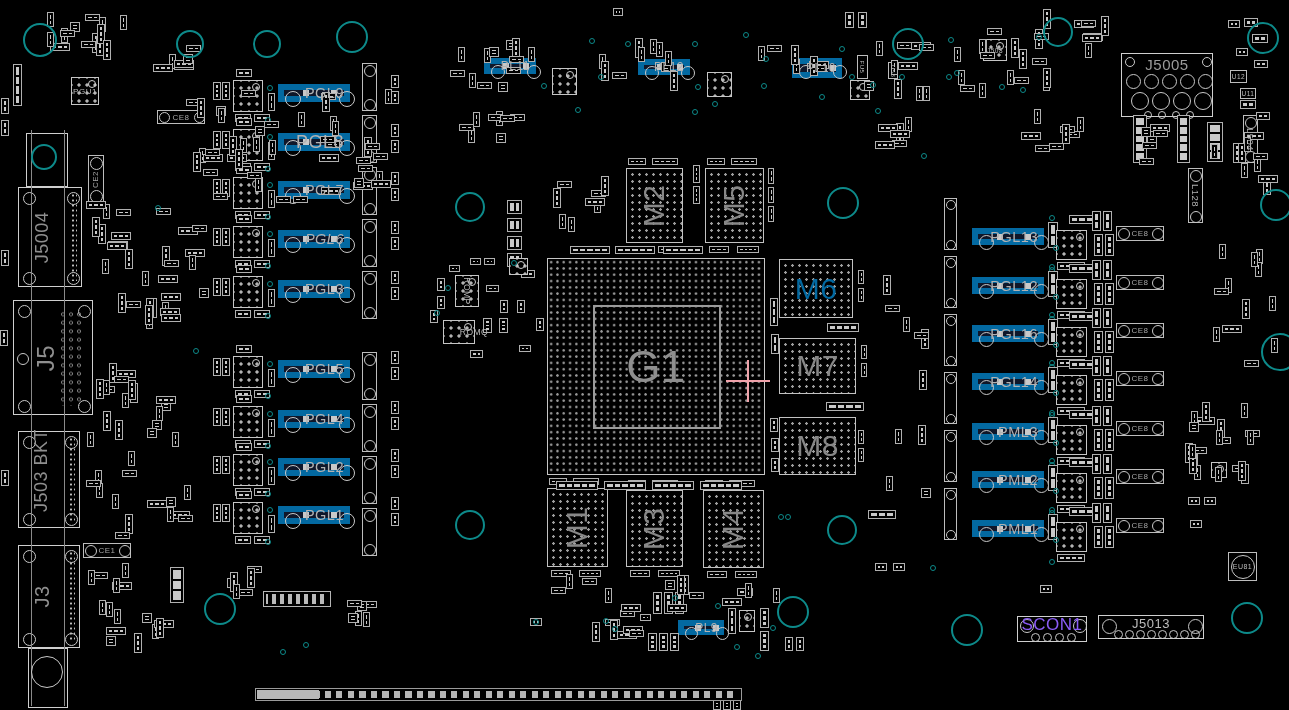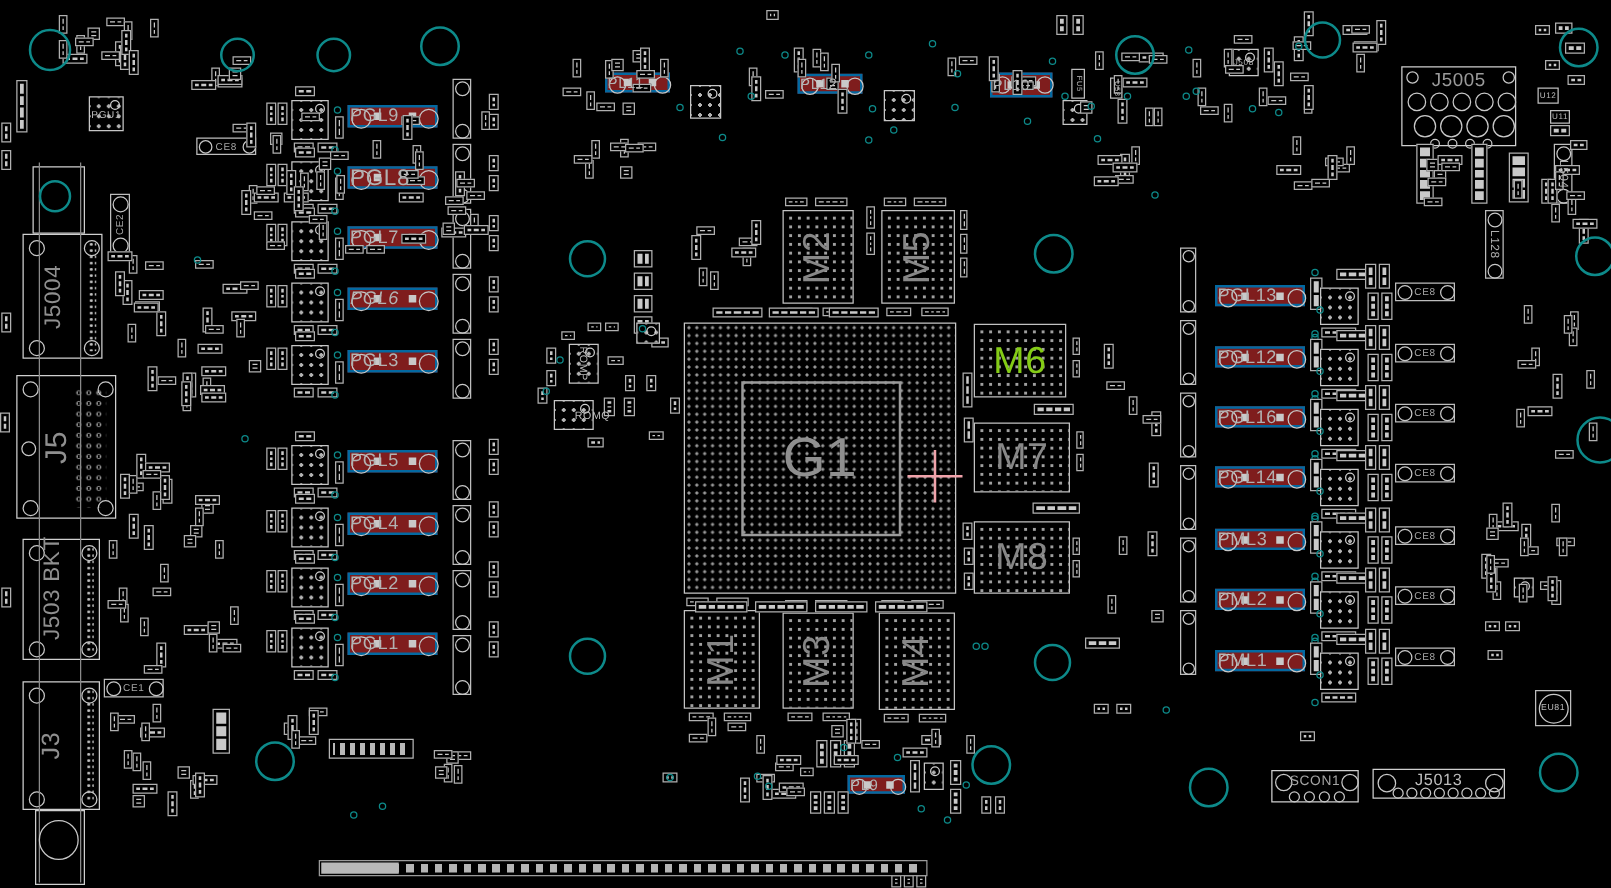--- a/index.html
+++ b/index.html
@@ -8,21 +8,21 @@
   .abs{position:absolute;box-sizing:border-box;}
   .outline{border:1px solid #bdbdbd;background:#000;}
   .part{display:flex;gap:2px;padding:2px;border:1px solid #b0b0b0;background:#000;}
   .part i{flex:1;background:#c9c9c9;display:block;min-width:1px;min-height:1px;}
   .part.v{flex-direction:column;}
   .qfn{border:1px solid #c6c6c6;background-color:#000;background-image:radial-gradient(circle,#b3b3b3 1.5px,transparent 1.7px);background-size:8px 8px;background-position:3px 3px;}
   .qfn::after{content:'';position:absolute;right:2px;top:2px;width:6px;height:6px;border:1px solid #cfcfcf;border-radius:50%;}
   .mem{border:1px solid #c2c2c2;background-image:radial-gradient(circle,#9f9f9f 1.25px,transparent 1.45px);background-size:7px 7px;background-position:2px 2px;}
   .bga{border:1px solid #c6c6c6;background-image:radial-gradient(circle,#999 1.15px,transparent 1.35px);background-size:6.3px 6.3px;}
   .ring{border:2px solid #9a9a9a;}
-  .ind{border:2px solid #0369a1;display:flex;align-items:center;justify-content:flex-start;background:#7f1d1d;}
+  .ind{border:6px solid #0369a1;display:flex;align-items:center;justify-content:flex-end;background:#0f172a;}
   .ind span{position:relative;z-index:2;color:#b2b2b2;letter-spacing:.5px;}
   .cap{border:1px solid #bdbdbd;display:flex;align-items:center;justify-content:center;background:#000;}
   .cap span{position:relative;z-index:2;color:#a5a5a5;letter-spacing:.5px;}
   .circ{position:absolute;border:1.3px solid #c8c8c8;border-radius:50%;}
   .tab{position:absolute;top:calc(50% - 3px);width:6px;height:6px;background:#c9c9c9;}
   .hole{border:2px solid #0d8a8a;border-radius:50%;}
   .via{border:1.5px solid #0d8a8a;border-radius:50%;}
   .wcirc{border:1.5px solid #c8c8c8;border-radius:50%;}
   .conn{border:1.5px solid #cfcfcf;background:#000;}
   .lbl{display:flex;align-items:center;justify-content:center;white-space:nowrap;pointer-events:none;z-index:5;}
@@ -91,21 +91,21 @@
       <i></i>
     </div>
     <div class="abs part" style="left: 737px; top: 246px; width: 22px; height: 7px;">
       <i></i>
       <i></i>
       <i></i>
       <i></i>
     </div>
     <div class="abs mem" style="left: 779px; top: 259px; width: 74px; height: 59px;"></div>
     <div class="abs lbl" style="left: 779px; top: 259px; width: 74px; height: 59px;">
-      <span style="font-size: 30px; color: #84cc16;">M6</span>
+      <span style="font-size: 30px; color: #0369a1;">M6</span>
     </div>
     <div class="abs mem" style="left: 779px; top: 338px; width: 77px; height: 56px;"></div>
     <div class="abs lbl" style="left: 779px; top: 338px; width: 77px; height: 56px;">
       <span style="font-size: 30px; color: rgb(135, 135, 135);">M7</span>
     </div>
     <div class="abs mem" style="left: 779px; top: 417px; width: 77px; height: 58px;"></div>
     <div class="abs lbl" style="left: 779px; top: 417px; width: 77px; height: 58px;">
       <span style="font-size: 30px; color: rgb(135, 135, 135);">M8</span>
     </div>
     <div class="abs mem" style="left: 547px; top: 488px; width: 61px; height: 79px;"></div>
@@ -1078,21 +1078,21 @@
     </div>
     <div class="abs conn" style="left: 1017px; top: 616px; width: 70px; height: 26px;">
       <div class="circ" style="left: 2px; top: 2px; width: 12px; height: 12px;"></div>
       <div class="circ" style="left: 55px; top: 2px; width: 12px; height: 12px;"></div>
       <div class="circ" style="left: 13px; top: 16px; width: 7px; height: 7px;"></div>
       <div class="circ" style="left: 25px; top: 16px; width: 7px; height: 7px;"></div>
       <div class="circ" style="left: 37px; top: 16px; width: 7px; height: 7px;"></div>
       <div class="circ" style="left: 49px; top: 16px; width: 7px; height: 7px;"></div>
     </div>
     <div class="abs lbl" style="left: 1021px; top: 616px; width: 62px; height: 18px;">
-      <span style="font-size: 11px; color: #a3a3a3;">SCON1</span>
+      <span style="font-size: 17px; color: #8b5cf6;">SCON1</span>
     </div>
     <div class="abs conn" style="left: 1098px; top: 615px; width: 106px; height: 24px;">
       <div class="circ" style="left: 3px; top: 3px; width: 13px; height: 13px;"></div>
       <div class="circ" style="left: 89px; top: 3px; width: 13px; height: 13px;"></div>
       <div class="circ" style="left: 15px; top: 14px; width: 7px; height: 7px;"></div>
       <div class="circ" style="left: 26px; top: 14px; width: 7px; height: 7px;"></div>
       <div class="circ" style="left: 37px; top: 14px; width: 7px; height: 7px;"></div>
       <div class="circ" style="left: 48px; top: 14px; width: 7px; height: 7px;"></div>
       <div class="circ" style="left: 59px; top: 14px; width: 7px; height: 7px;"></div>
       <div class="circ" style="left: 70px; top: 14px; width: 7px; height: 7px;"></div>

